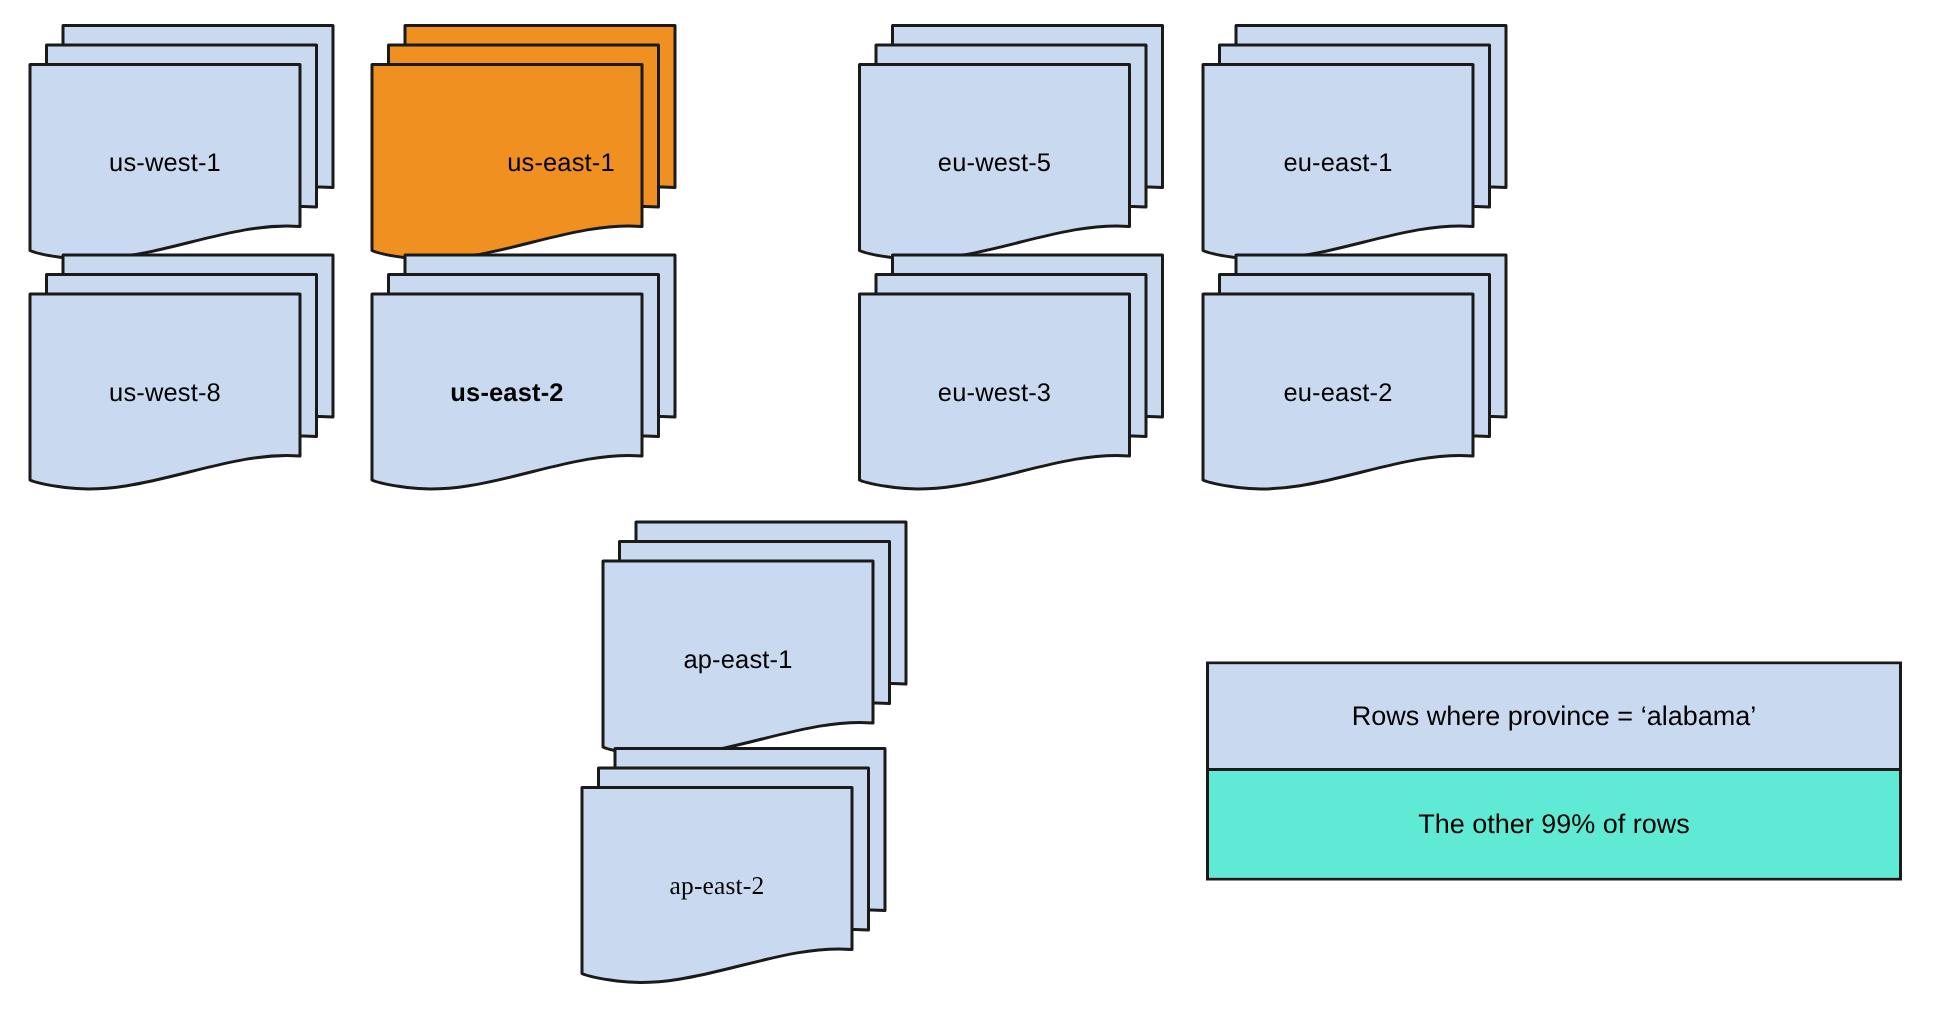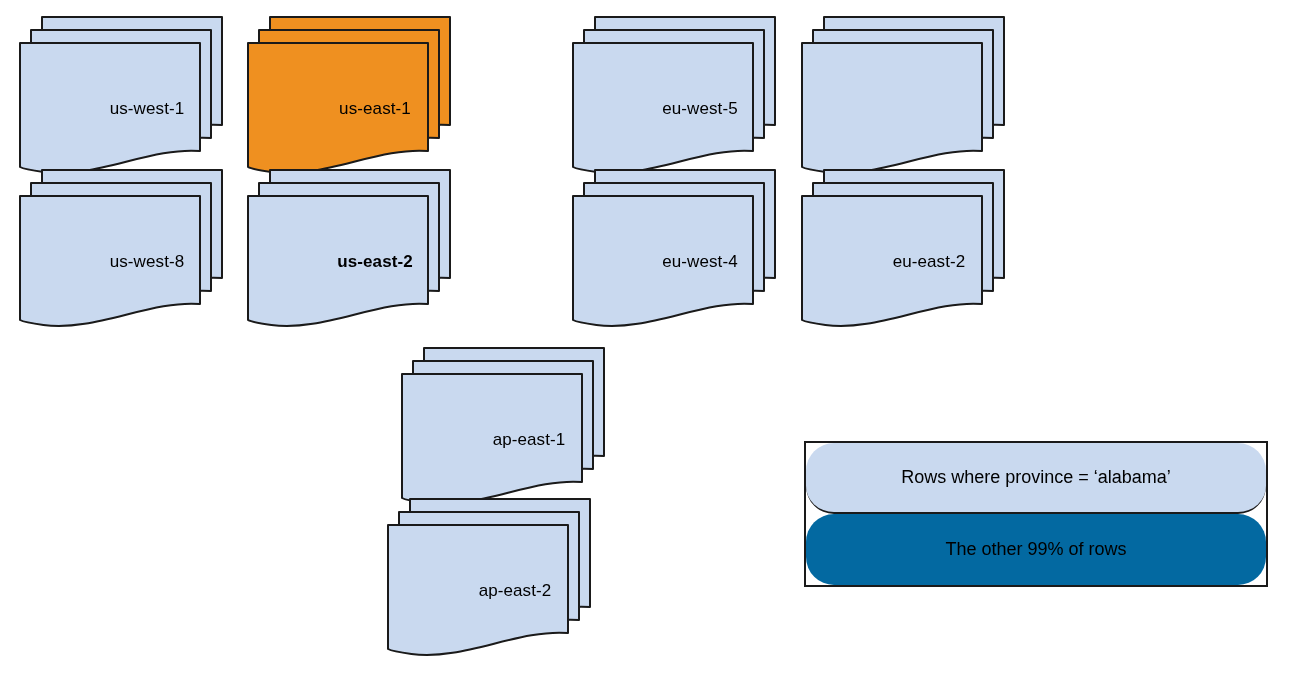--- a/index.html
+++ b/index.html
@@ -43,21 +43,20 @@
     width: 180px;
     height: 130px;
     display: flex;
     align-items: center;
     justify-content: center;
     font-size: 17px;
     line-height: 1;
     color: #000000;
     letter-spacing: 0.1px;
     pointer-events: none;
-    margin-left: 37px;
   }
   
   #legend {
     position: absolute;
     left: 804px;
     top: 441px;
     width: 464px;
     height: 146px;
     border: 2px solid #1a1a1a;
     box-sizing: border-box;
@@ -65,21 +64,20 @@
     flex-direction: column;
   }
   .legend-row {
     flex: 1 1 50%;
     display: flex;
     align-items: center;
     justify-content: center;
     font-size: 18px;
     color: #000000;
     box-sizing: border-box;
-    border-radius: 28px;
   }
   .legend-row.top {
     border-bottom: 2px solid #1a1a1a;
   }
 </style>
 </head>
 <body style="background: rgb(255, 255, 255);">
 
 <div id="canvas"></div>
 
@@ -103,21 +101,21 @@
         <g transform="translate(22,0)">
           <path d="M0,0 L180,0 L180,108 C129.6,104 75.6,136 23.400000000000002,129 C12.600000000000001,127.5 3.6,126 0,124 Z" fill="#EF9020" stroke="#1A1A1A" stroke-width="2" stroke-linejoin="round"></path>
         </g>
         <g transform="translate(11,13)">
           <path d="M0,0 L180,0 L180,108 C129.6,104 75.6,136 23.400000000000002,129 C12.600000000000001,127.5 3.6,126 0,124 Z" fill="#EF9020" stroke="#1A1A1A" stroke-width="2" stroke-linejoin="round"></path>
         </g>
         <g transform="translate(0,26)">
           <path d="M0,0 L180,0 L180,108 C129.6,104 75.6,136 23.400000000000002,129 C12.600000000000001,127.5 3.6,126 0,124 Z" fill="#EF9020" stroke="#1A1A1A" stroke-width="2" stroke-linejoin="round"></path>
         </g>
       </svg>
-      <div class="doc-label" style="top: 26px;">us-east-1</div>
+      <div class="doc-label" style="top: 26px; padding-left: 36px;">us-east-1</div>
     </div>
     <div class="doc-stack" style="left: 573px; top: 17px;">
       <svg width="215" height="152">
         <g transform="translate(22,0)">
           <path d="M0,0 L180,0 L180,108 C129.6,104 75.6,136 23.400000000000002,129 C12.600000000000001,127.5 3.6,126 0,124 Z" fill="#C9D9EF" stroke="#1A1A1A" stroke-width="2" stroke-linejoin="round"></path>
         </g>
         <g transform="translate(11,13)">
           <path d="M0,0 L180,0 L180,108 C129.6,104 75.6,136 23.400000000000002,129 C12.600000000000001,127.5 3.6,126 0,124 Z" fill="#C9D9EF" stroke="#1A1A1A" stroke-width="2" stroke-linejoin="round"></path>
         </g>
         <g transform="translate(0,26)">
@@ -131,20 +129,21 @@
         <g transform="translate(22,0)">
           <path d="M0,0 L180,0 L180,108 C129.6,104 75.6,136 23.400000000000002,129 C12.600000000000001,127.5 3.6,126 0,124 Z" fill="#C9D9EF" stroke="#1A1A1A" stroke-width="2" stroke-linejoin="round"></path>
         </g>
         <g transform="translate(11,13)">
           <path d="M0,0 L180,0 L180,108 C129.6,104 75.6,136 23.400000000000002,129 C12.600000000000001,127.5 3.6,126 0,124 Z" fill="#C9D9EF" stroke="#1A1A1A" stroke-width="2" stroke-linejoin="round"></path>
         </g>
         <g transform="translate(0,26)">
           <path d="M0,0 L180,0 L180,108 C129.6,104 75.6,136 23.400000000000002,129 C12.600000000000001,127.5 3.6,126 0,124 Z" fill="#C9D9EF" stroke="#1A1A1A" stroke-width="2" stroke-linejoin="round"></path>
         </g>
       </svg>
+      <div class="doc-label" style="top: 26px;">eu-east-1</div>
     </div>
     <div class="doc-stack" style="left: 20px; top: 170px;">
       <svg width="215" height="152">
         <g transform="translate(22,0)">
           <path d="M0,0 L180,0 L180,108 C129.6,104 75.6,136 23.400000000000002,129 C12.600000000000001,127.5 3.6,126 0,124 Z" fill="#C9D9EF" stroke="#1A1A1A" stroke-width="2" stroke-linejoin="round"></path>
         </g>
         <g transform="translate(11,13)">
           <path d="M0,0 L180,0 L180,108 C129.6,104 75.6,136 23.400000000000002,129 C12.600000000000001,127.5 3.6,126 0,124 Z" fill="#C9D9EF" stroke="#1A1A1A" stroke-width="2" stroke-linejoin="round"></path>
         </g>
         <g transform="translate(0,26)">
@@ -172,21 +171,21 @@
         <g transform="translate(22,0)">
           <path d="M0,0 L180,0 L180,108 C129.6,104 75.6,136 23.400000000000002,129 C12.600000000000001,127.5 3.6,126 0,124 Z" fill="#C9D9EF" stroke="#1A1A1A" stroke-width="2" stroke-linejoin="round"></path>
         </g>
         <g transform="translate(11,13)">
           <path d="M0,0 L180,0 L180,108 C129.6,104 75.6,136 23.400000000000002,129 C12.600000000000001,127.5 3.6,126 0,124 Z" fill="#C9D9EF" stroke="#1A1A1A" stroke-width="2" stroke-linejoin="round"></path>
         </g>
         <g transform="translate(0,26)">
           <path d="M0,0 L180,0 L180,108 C129.6,104 75.6,136 23.400000000000002,129 C12.600000000000001,127.5 3.6,126 0,124 Z" fill="#C9D9EF" stroke="#1A1A1A" stroke-width="2" stroke-linejoin="round"></path>
         </g>
       </svg>
-      <div class="doc-label" style="top: 26px;">eu-west-4</div>
+      <div class="doc-label" style="top: 26px;">eu-west-3</div>
     </div>
     <div class="doc-stack" style="left: 802px; top: 170px;">
       <svg width="215" height="152">
         <g transform="translate(22,0)">
           <path d="M0,0 L180,0 L180,108 C129.6,104 75.6,136 23.400000000000002,129 C12.600000000000001,127.5 3.6,126 0,124 Z" fill="#C9D9EF" stroke="#1A1A1A" stroke-width="2" stroke-linejoin="round"></path>
         </g>
         <g transform="translate(11,13)">
           <path d="M0,0 L180,0 L180,108 C129.6,104 75.6,136 23.400000000000002,129 C12.600000000000001,127.5 3.6,126 0,124 Z" fill="#C9D9EF" stroke="#1A1A1A" stroke-width="2" stroke-linejoin="round"></path>
         </g>
         <g transform="translate(0,26)">
@@ -214,24 +213,24 @@
         <g transform="translate(22,0)">
           <path d="M0,0 L180,0 L180,108 C129.6,104 75.6,136 23.400000000000002,129 C12.600000000000001,127.5 3.6,126 0,124 Z" fill="#C9D9EF" stroke="#1A1A1A" stroke-width="2" stroke-linejoin="round"></path>
         </g>
         <g transform="translate(11,13)">
           <path d="M0,0 L180,0 L180,108 C129.6,104 75.6,136 23.400000000000002,129 C12.600000000000001,127.5 3.6,126 0,124 Z" fill="#C9D9EF" stroke="#1A1A1A" stroke-width="2" stroke-linejoin="round"></path>
         </g>
         <g transform="translate(0,26)">
           <path d="M0,0 L180,0 L180,108 C129.6,104 75.6,136 23.400000000000002,129 C12.600000000000001,127.5 3.6,126 0,124 Z" fill="#C9D9EF" stroke="#1A1A1A" stroke-width="2" stroke-linejoin="round"></path>
         </g>
       </svg>
-      <div class="doc-label" style="top: 26px;">ap-east-2</div>
+      <div class="doc-label" style="top: 26px; font-family: Liberation Serif, serif;">ap-east-2</div>
     </div>
   </div>
 
 <div id="legend">
   <div class="legend-row top" style="background: rgb(201, 217, 239);">
     <span>Rows where province = ‘alabama’</span>
   </div>
-  <div class="legend-row bottom" style="background: #0369a1;">
+  <div class="legend-row bottom" style="background: #5eead4;">
     <span>The other 99% of rows</span>
   </div>
 </div>
 
 </body></html>

